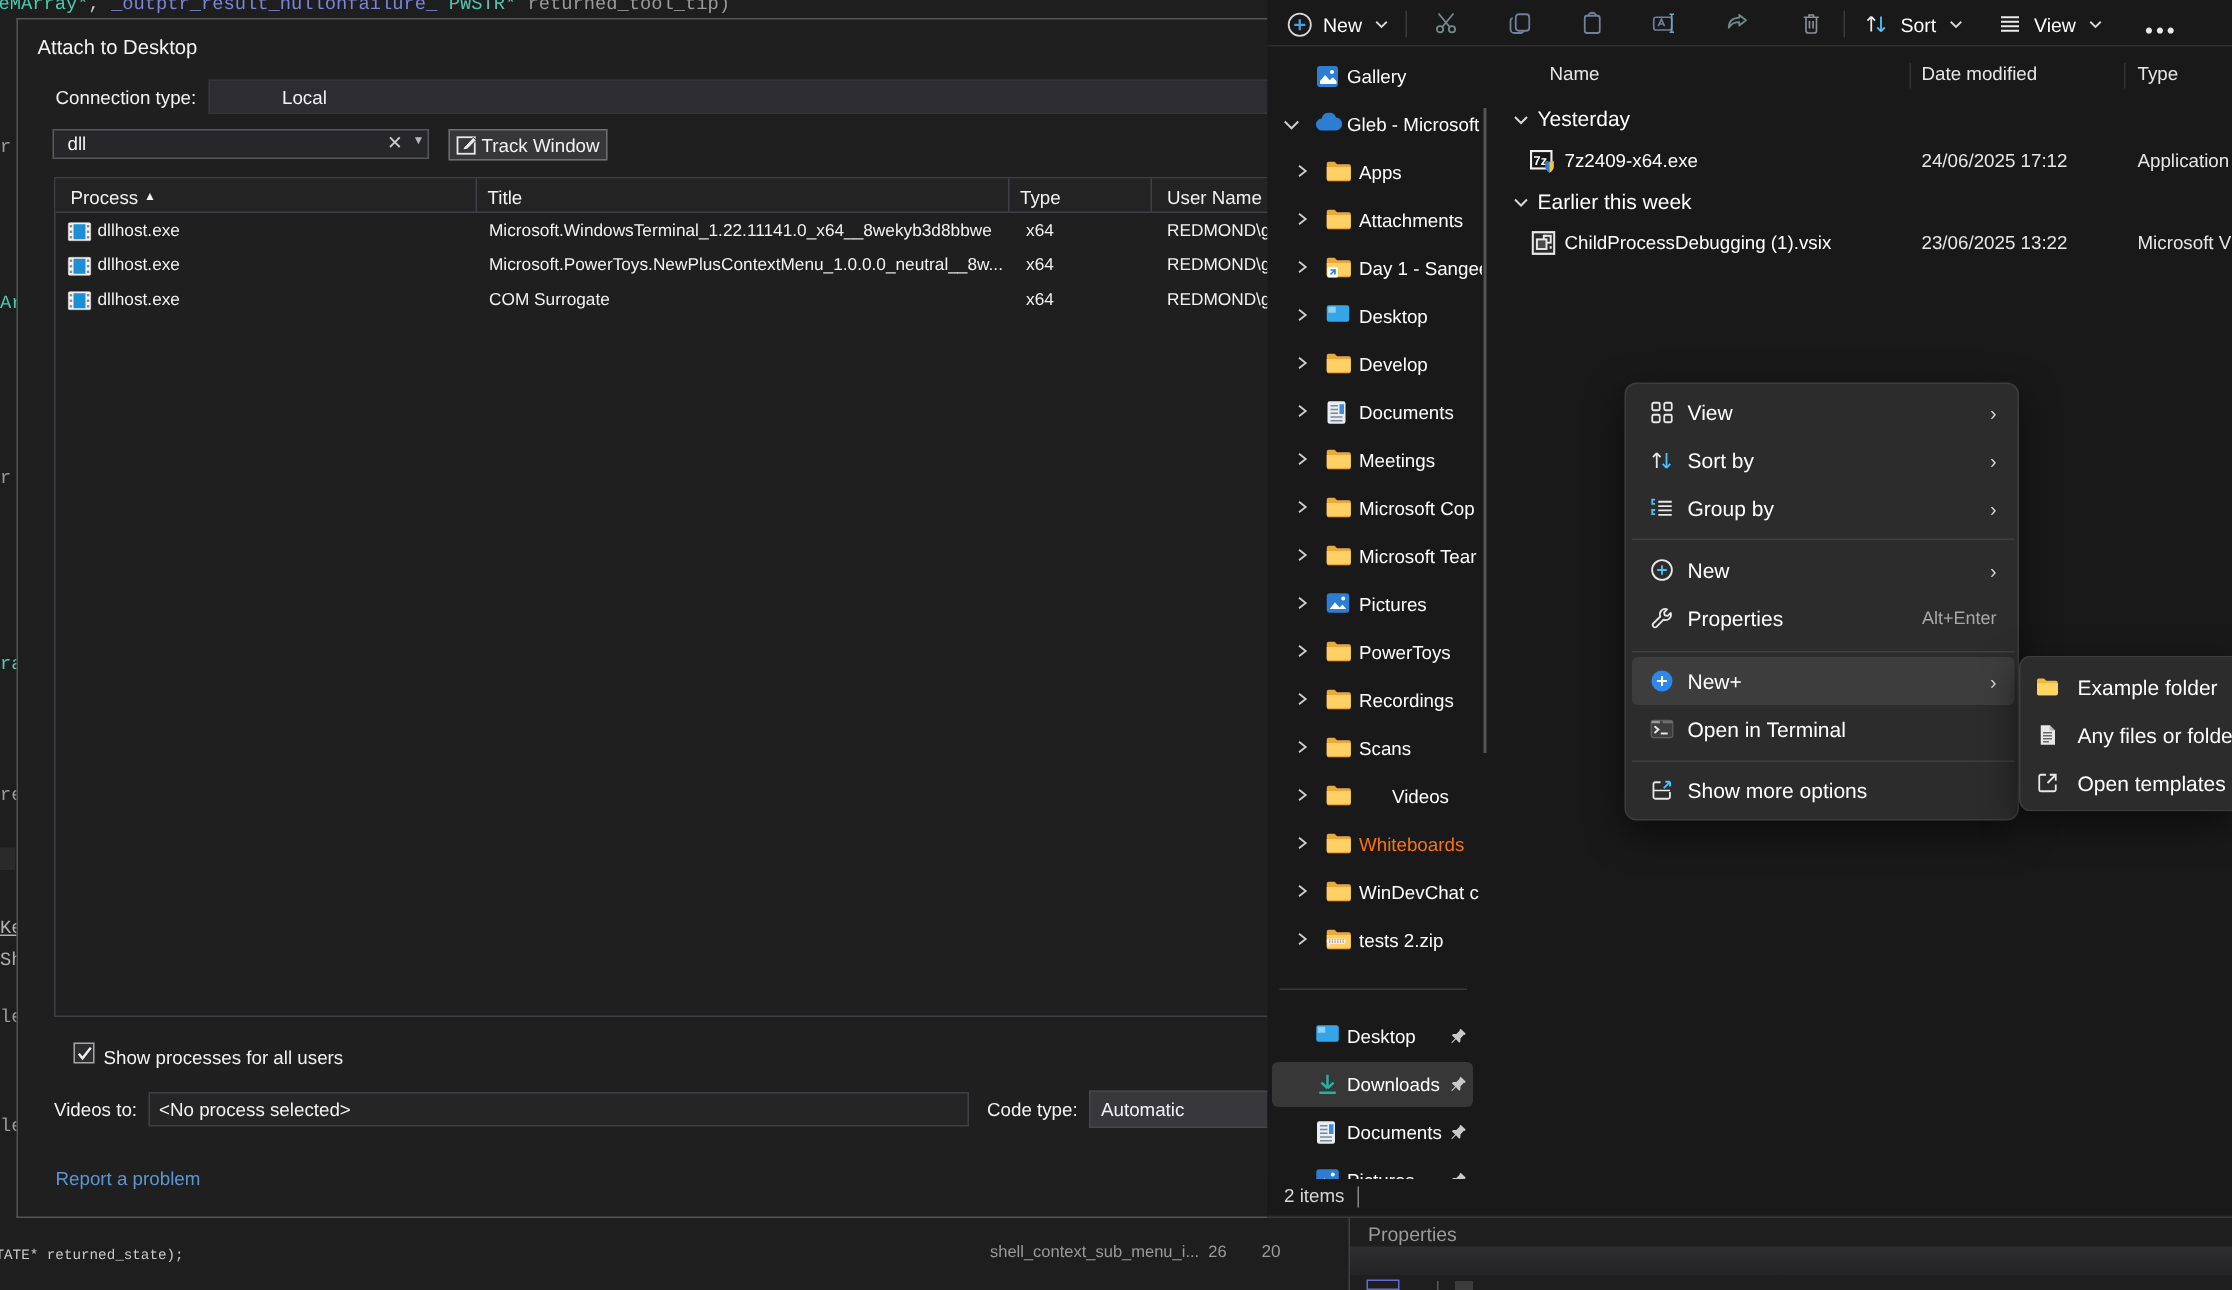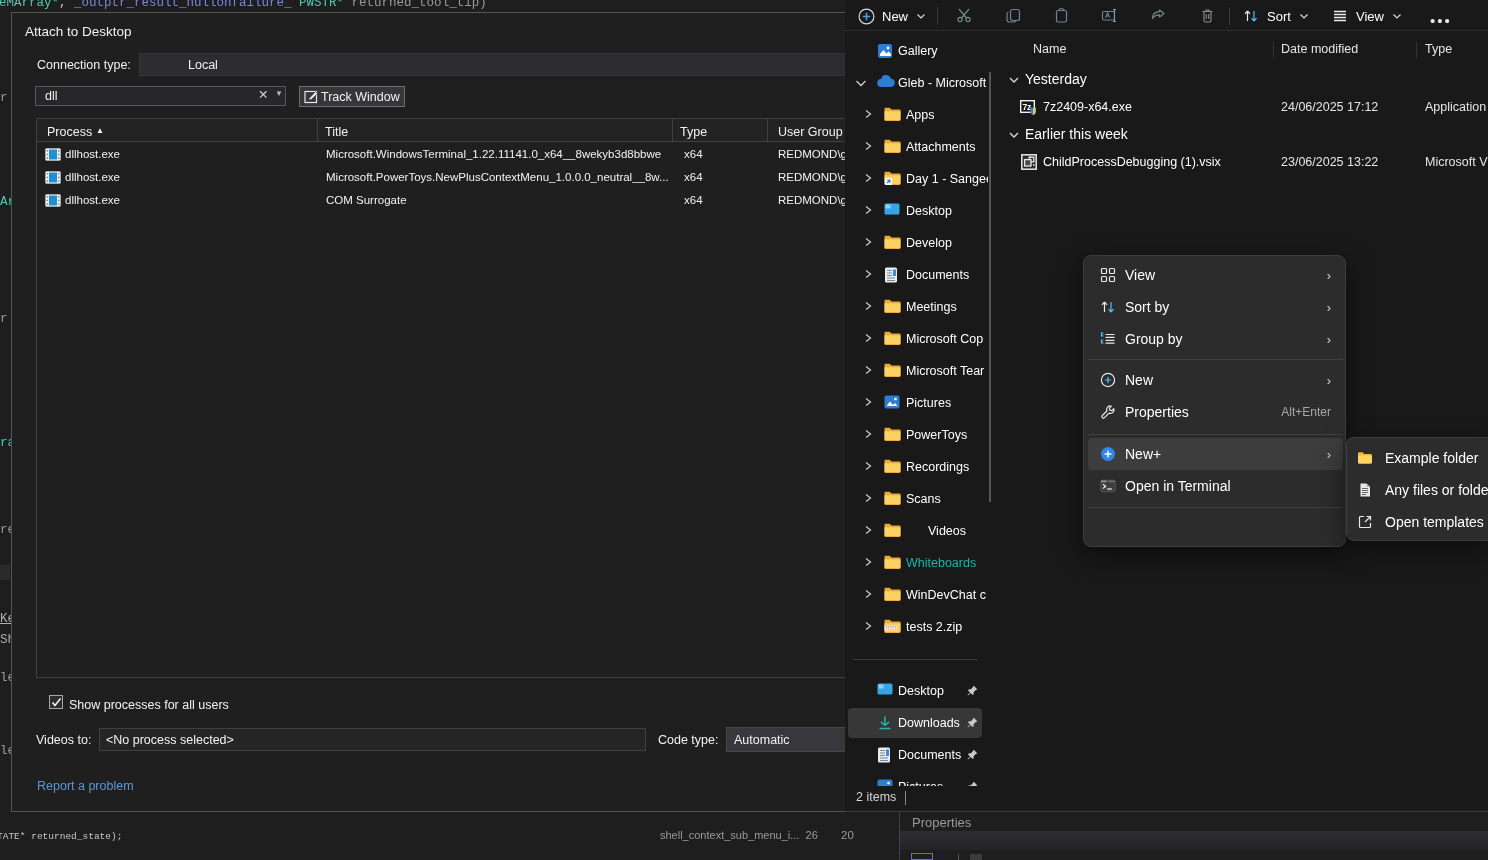--- a/index.html
+++ b/index.html
@@ -79,21 +79,21 @@
 
   <div class="inputbox" style="left:24px; top:105px; width:812px; height:560px; background:#1f1f1f; border-right:none;"></div>
   <div class="abs" style="left:25px; top:106px; width:811px; height:23px; background:#232324; border-bottom:1px solid #3f3f46;"></div>
   <div class="lbl" style="left:35px; top:112px;">Process</div>
   <div class="lbl" style="left:84px; top:113px; font-size:8px;">▲</div>
   <div class="abs" style="left:305px; top:106px; width:1px; height:23px; background:#3f3f46;"></div>
   <div class="lbl" style="left:313px; top:112px;">Title</div>
   <div class="abs" style="left:660px; top:106px; width:1px; height:23px; background:#3f3f46;"></div>
   <div class="lbl" style="left:668px; top:112px;">Type</div>
   <div class="abs" style="left:755px; top:106px; width:1px; height:23px; background:#3f3f46;"></div>
-  <div class="lbl" style="left:766px; top:112px;">User Group</div>
+  <div class="lbl" style="left:766px; top:112px;">User Name</div>
 
   <div class="lbl" style="left:53px; top:135px; font-size:11.5px;">dllhost.exe</div>
   <div class="lbl" style="left:314px; top:135px; width:348px; overflow:hidden; white-space:nowrap; font-size:11.5px;">Microsoft.WindowsTerminal_1.22.11141.0_x64__8wekyb3d8bbwe</div>
   <div class="lbl" style="left:672px; top:135px; font-size:11.5px;">x64</div>
   <div class="lbl" style="left:766px; top:135px; font-size:11.5px; white-space:nowrap;">REDMOND\gl</div>
   <div class="lbl" style="left:53px; top:158px; font-size:11.5px;">dllhost.exe</div>
   <div class="lbl" style="left:314px; top:158px; width:348px; overflow:hidden; white-space:nowrap; font-size:11.5px;">Microsoft.PowerToys.NewPlusContextMenu_1.0.0.0_neutral__8w...</div>
   <div class="lbl" style="left:672px; top:158px; font-size:11.5px;">x64</div>
   <div class="lbl" style="left:766px; top:158px; font-size:11.5px; white-space:nowrap;">REDMOND\gl</div>
   <div class="lbl" style="left:53px; top:181px; font-size:11.5px;">dllhost.exe</div>
@@ -338,21 +338,21 @@
             <path d="M0.5 4.3 h16 v7.5 a1.2 1.2 0 0 1 -1.2 1.2 h-13.6 a1.2 1.2 0 0 1 -1.2 -1.2 z" fill="#ffd064"></path>
           </svg></div>
         <div class="abs" style="left:61px; top:524px; color:#fff; font-size:12.5px; width:82px; overflow:hidden; white-space:nowrap;text-align:center;">Videos</div>
         <svg class="abs" style="left:18px; top:557px;" width="10" height="10" viewBox="0 0 10 10">
           <path d="M3 1.5 L7.5 5 L3 8.5" stroke="#cfcfcf" stroke-width="1.2" fill="none"></path>
         </svg>
         <div class="abs" style="left:39px; top:555px;"><svg width="17" height="15" viewBox="0 0 17 15">
             <path d="M0.5 2 a1.2 1.2 0 0 1 1.2-1.2 h4 l1.7 1.7 h7.9 a1.2 1.2 0 0 1 1.2 1.2 v9 a1.2 1.2 0 0 1 -1.2 1.2 h-13.6 a1.2 1.2 0 0 1 -1.2-1.2 z" fill="#eda73b"></path>
             <path d="M0.5 4.3 h16 v7.5 a1.2 1.2 0 0 1 -1.2 1.2 h-13.6 a1.2 1.2 0 0 1 -1.2 -1.2 z" fill="#ffd064"></path>
           </svg></div>
-        <div class="abs" style="left:61px; top:556px; color:#14b8a6; font-size:12.5px; width:82px; overflow:hidden; white-space:nowrap;">Whiteboards</div>
+        <div class="abs" style="left:61px; top:556px; color:#f97316; font-size:12.5px; width:82px; overflow:hidden; white-space:nowrap;">Whiteboards</div>
         <svg class="abs" style="left:18px; top:589px;" width="10" height="10" viewBox="0 0 10 10">
           <path d="M3 1.5 L7.5 5 L3 8.5" stroke="#cfcfcf" stroke-width="1.2" fill="none"></path>
         </svg>
         <div class="abs" style="left:39px; top:587px;"><svg width="17" height="15" viewBox="0 0 17 15">
             <path d="M0.5 2 a1.2 1.2 0 0 1 1.2-1.2 h4 l1.7 1.7 h7.9 a1.2 1.2 0 0 1 1.2 1.2 v9 a1.2 1.2 0 0 1 -1.2 1.2 h-13.6 a1.2 1.2 0 0 1 -1.2-1.2 z" fill="#eda73b"></path>
             <path d="M0.5 4.3 h16 v7.5 a1.2 1.2 0 0 1 -1.2 1.2 h-13.6 a1.2 1.2 0 0 1 -1.2 -1.2 z" fill="#ffd064"></path>
           </svg></div>
         <div class="abs" style="left:61px; top:588px; color:#fff; font-size:12.5px; width:82px; overflow:hidden; white-space:nowrap;">WinDevChat c</div>
         <svg class="abs" style="left:18px; top:621px;" width="10" height="10" viewBox="0 0 10 10">
           <path d="M3 1.5 L7.5 5 L3 8.5" stroke="#cfcfcf" stroke-width="1.2" fill="none"></path>
@@ -474,20 +474,25 @@
           <path d="M8 4.6 v6.8 M4.6 8 h6.8" stroke="#fff" stroke-width="1.4"></path>
         </svg>New+<span class="chev">›</span></div>
   <div class="mi" style="top:214px;"><svg class="ic" viewBox="0 0 16 16">
           <rect x="0.8" y="2.2" width="14.4" height="11.6" rx="1.6" fill="#3e3e3e" stroke="#5f5f5f" stroke-width="0.8"></rect>
           <path d="M1 3.4 h5.6" stroke="#9a9a9a" stroke-width="1.6"></path>
           <path d="M8.4 3.4 h6.6" stroke="#6f6f6f" stroke-width="1.6"></path>
           <path d="M3 6.2 L5.6 8.4 L3 10.6" stroke="#e8e8e8" stroke-width="1.3" fill="none"></path>
           <path d="M7.2 11 h4.6" stroke="#e8e8e8" stroke-width="1.3"></path>
         </svg>Open in Terminal</div>
   <div class="msep" style="top:250.5px;"></div>
+  <div class="mi" style="top:255px;"><svg class="ic" viewBox="0 0 16 16">
+          <path d="M7 2.5 h-3.5 a1.2 1.2 0 0 0 -1.2 1.2 v8.6 a1.2 1.2 0 0 0 1.2 1.2 h8.6 a1.2 1.2 0 0 0 1.2 -1.2 V9" fill="none" stroke="#e8e8e8" stroke-width="1.2"></path>
+          <path d="M2.4 8 h11" stroke="#e8e8e8" stroke-width="1.1"></path>
+          <path d="M9.2 6.4 L13.2 2.4 M13.4 2.2 v3.2 M13.4 2.2 h-3.2" stroke="#4cc2ff" stroke-width="1.3" fill="none"></path>
+        </svg>Show more options</div>
 </div>
 
 <div id="smenu">
   <div class="smi" style="top:4px;"><svg class="ic" viewBox="0 0 16 16">
           <path d="M1 3.5 a1.2 1.2 0 0 1 1.2 -1.2 h3.4 l1.6 1.6 h6.4 a1.2 1.2 0 0 1 1.2 1.2 v7.4 a1.2 1.2 0 0 1 -1.2 1.2 h-11.4 a1.2 1.2 0 0 1 -1.2 -1.2 z" fill="#f3b73c"></path>
           <path d="M1 5.5 h14 v6.6 a1.2 1.2 0 0 1 -1.2 1.2 h-11.6 a1.2 1.2 0 0 1 -1.2 -1.2 z" fill="#fed463"></path>
         </svg>Example folder</div>
   <div class="smi" style="top:36px;"><svg class="ic" viewBox="0 0 16 16">
           <path d="M3.5 1.5 h6 l3.5 3.5 v9.5 h-9.5 z" fill="#e8e8e8"></path>
           <path d="M9.5 1.5 v3.5 h3.5" fill="#b5b5b5"></path>

